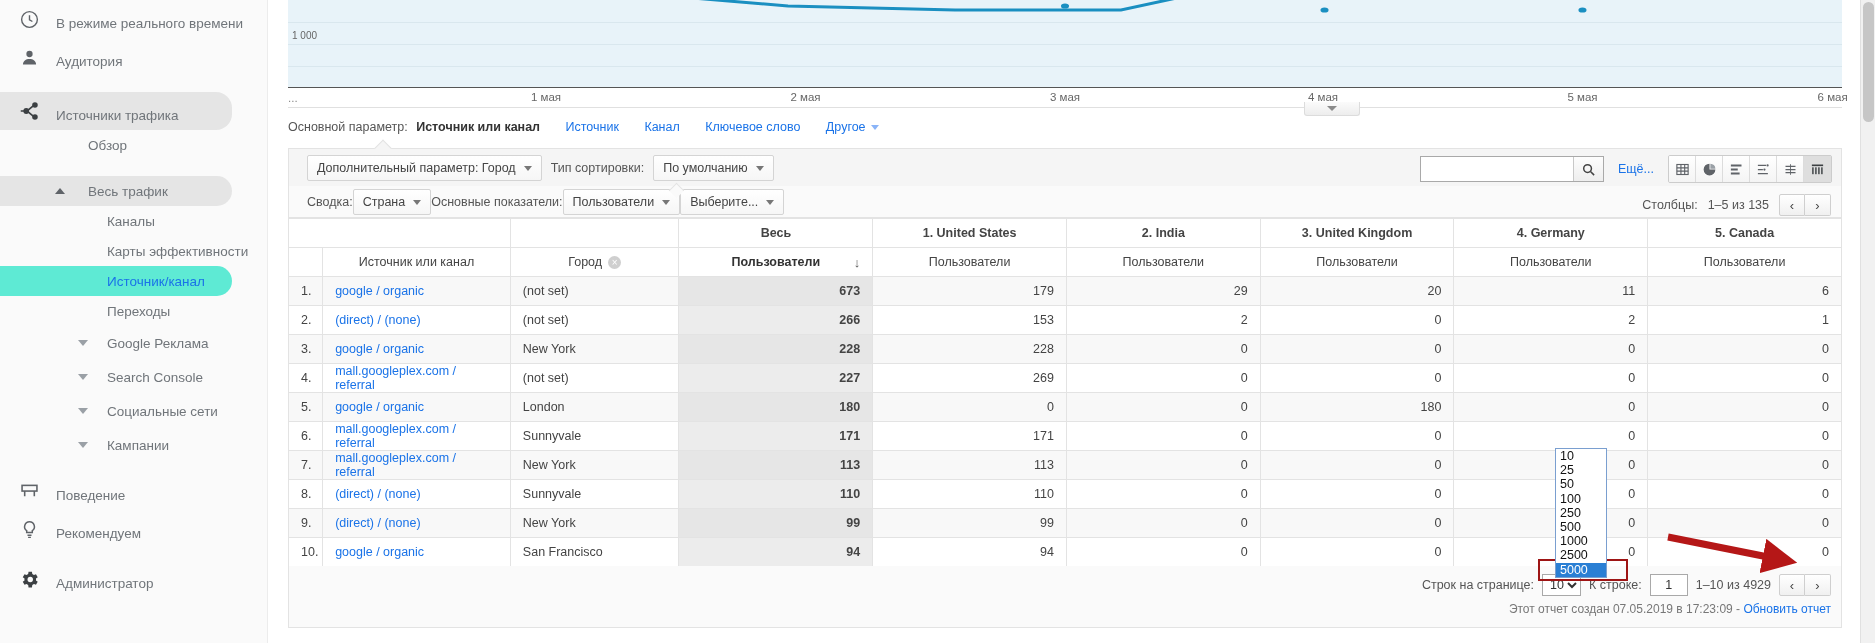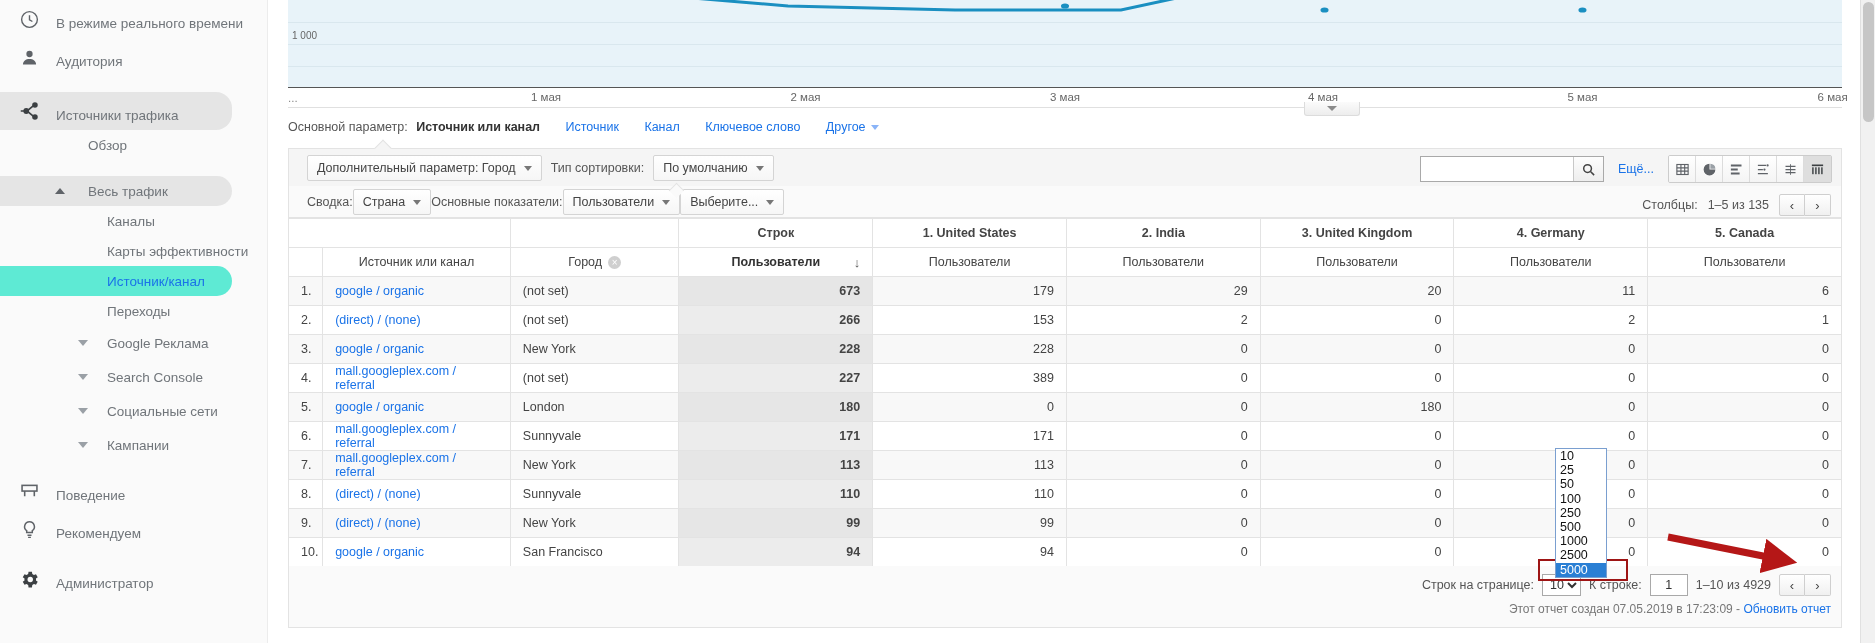--- a/index.html
+++ b/index.html
@@ -524,21 +524,21 @@
           <col style="width:193px">
           <col style="width:193px">
         <col style="width:193px">
           <col style="width:193px">
           <col style="width:193px">
       </colgroup>
       <thead>
         <tr>
           <th class="blank sub" colspan="2"></th>
           <th class="sub"></th>
-          <th class="grp">Строк</th>
+          <th class="grp">Весь</th>
           <th class="grp">1. United States</th>
           <th class="grp">2. India</th>
           <th class="grp">3. United Kingdom</th>
           <th class="grp">4. Germany</th>
           <th class="grp">5. Canada</th>
         </tr>
         <tr>
           <th class="blank sub"></th>
           <th class="sub" style="border-left:none">Источник или канал</th>
           <th class="sub">
@@ -587,21 +587,21 @@
             <td class="num">0</td>
             <td class="num">0</td>
             <td class="num">0</td>
             <td class="num">0</td>
           </tr>
           <tr class="even">
             <td class="idx">4.</td>
             <td class="src"><a>mall.googleplex.com / referral</a></td>
             <td>(not set)</td>
             <td class="tot">227</td>
-            <td class="num">389</td>
+            <td class="num">269</td>
             <td class="num">0</td>
             <td class="num">0</td>
             <td class="num">0</td>
             <td class="num">0</td>
           </tr>
           <tr class="odd">
             <td class="idx">5.</td>
             <td class="src"><a>google / organic</a></td>
             <td>London</td>
             <td class="tot">180</td>

